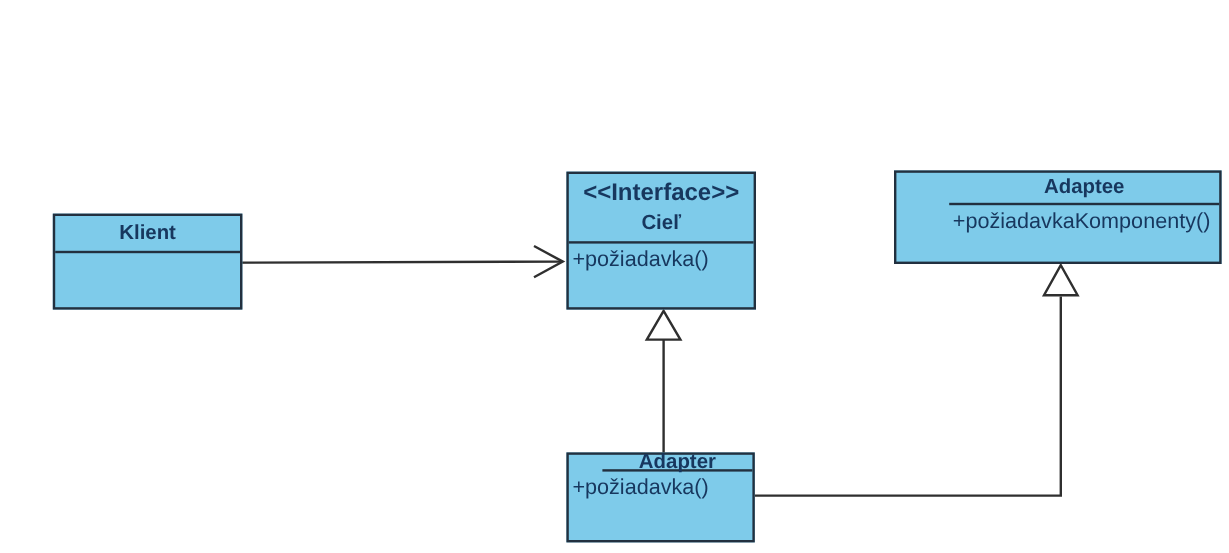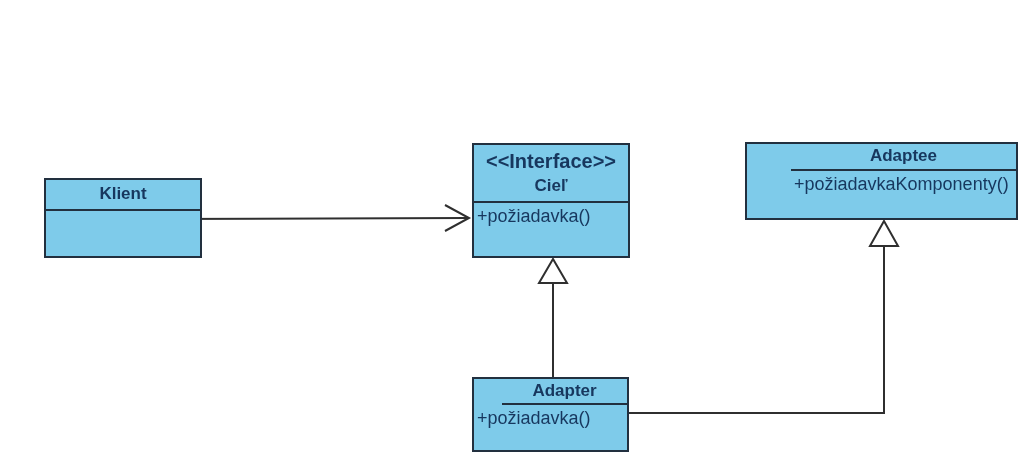--- a/index.html
+++ b/index.html
@@ -60,21 +60,21 @@
     flex: 1;
   }
   
   #box-klient  { left: 4px;   top: 178px; width: 158px; height: 80px; margin-left: 40px;  }
   #box-klient  .uml-title { height: 31px; }
   #box-ciel    { left: 472px; top: 143px; width: 158px; height: 115px; }
   #box-ciel    .uml-title { height: 58px; }
   #box-adaptee { left: 745px; top: 142px; width: 273px; height: 78px; padding-left: 44px;  }
   #box-adaptee .uml-title { height: 27px; }
   #box-adapter { left: 472px; top: 377px; width: 157px; height: 75px;  }
-  #box-adapter .uml-title { height: 26px; margin-left: 28px; }
+  #box-adapter .uml-title { height: 14px; margin-left: 28px; }
 </style>
 </head>
 <body>
 
 <div class="canvas">
 
   <svg class="connectors" width="1024" height="461" viewBox="0 0 1024 461">
 
     <g>
       <line x1="162" y1="219" x2="468" y2="218" stroke="#2f2f2f" stroke-width="2"></line>

